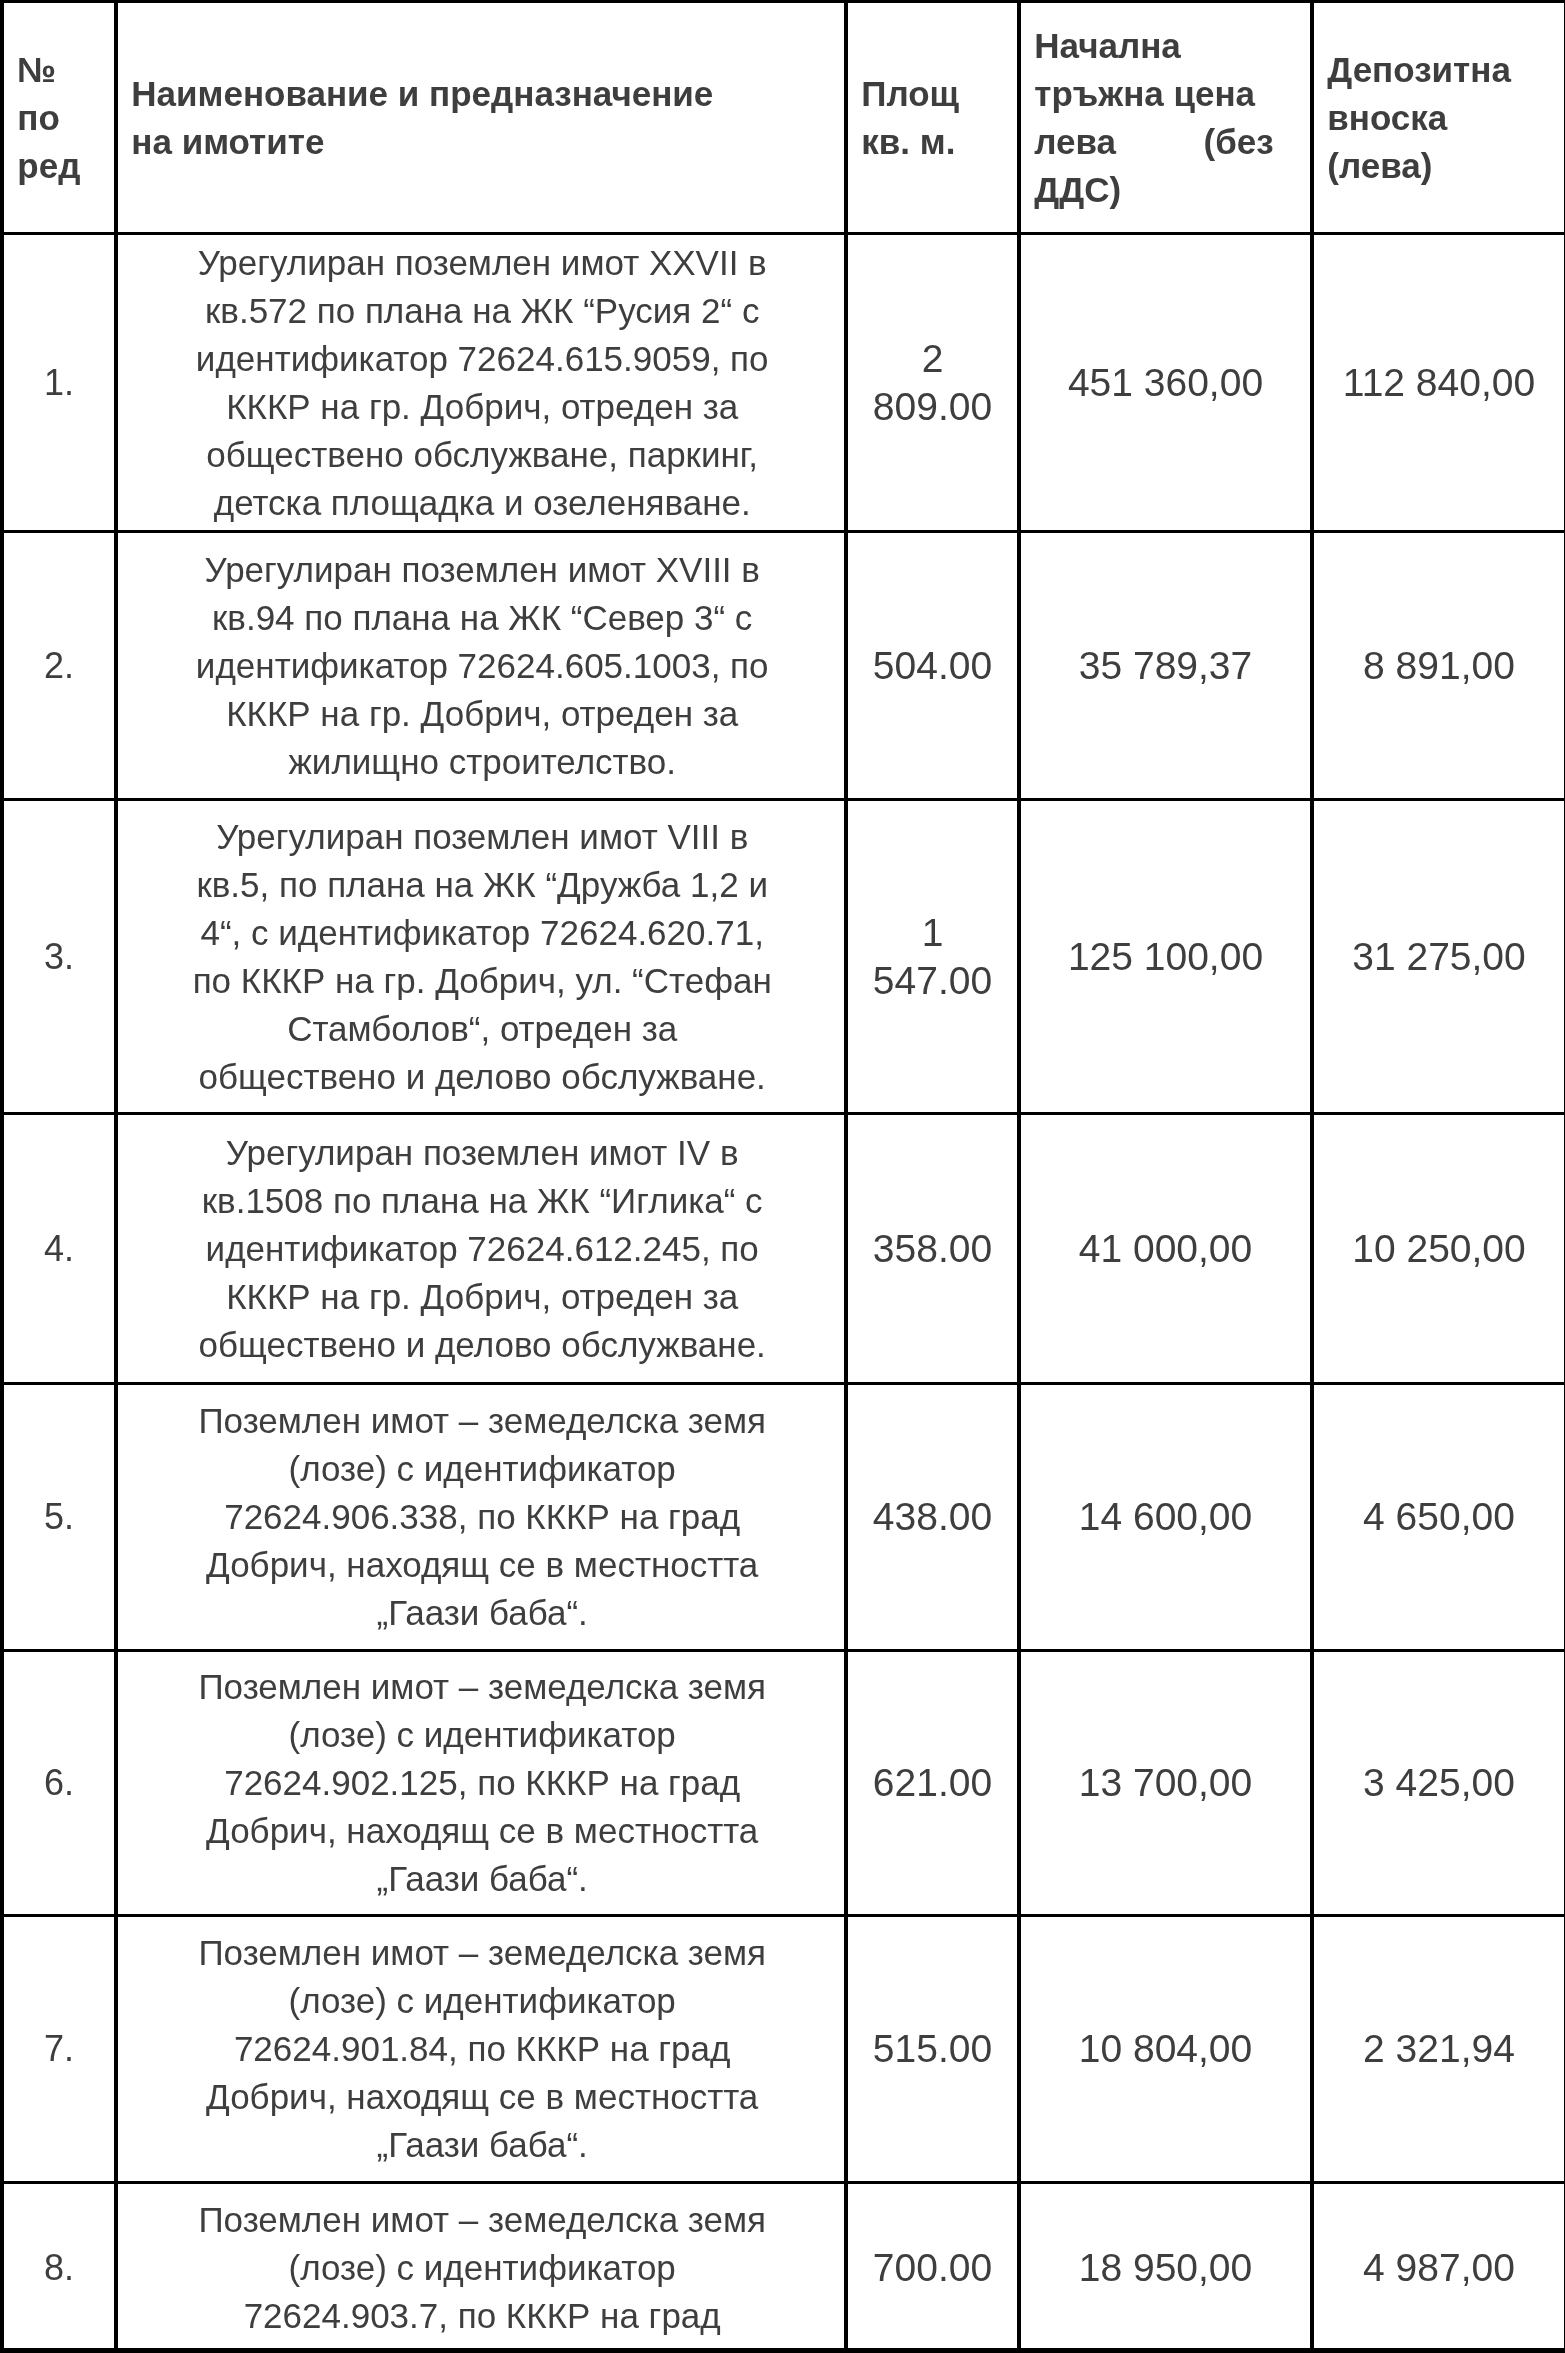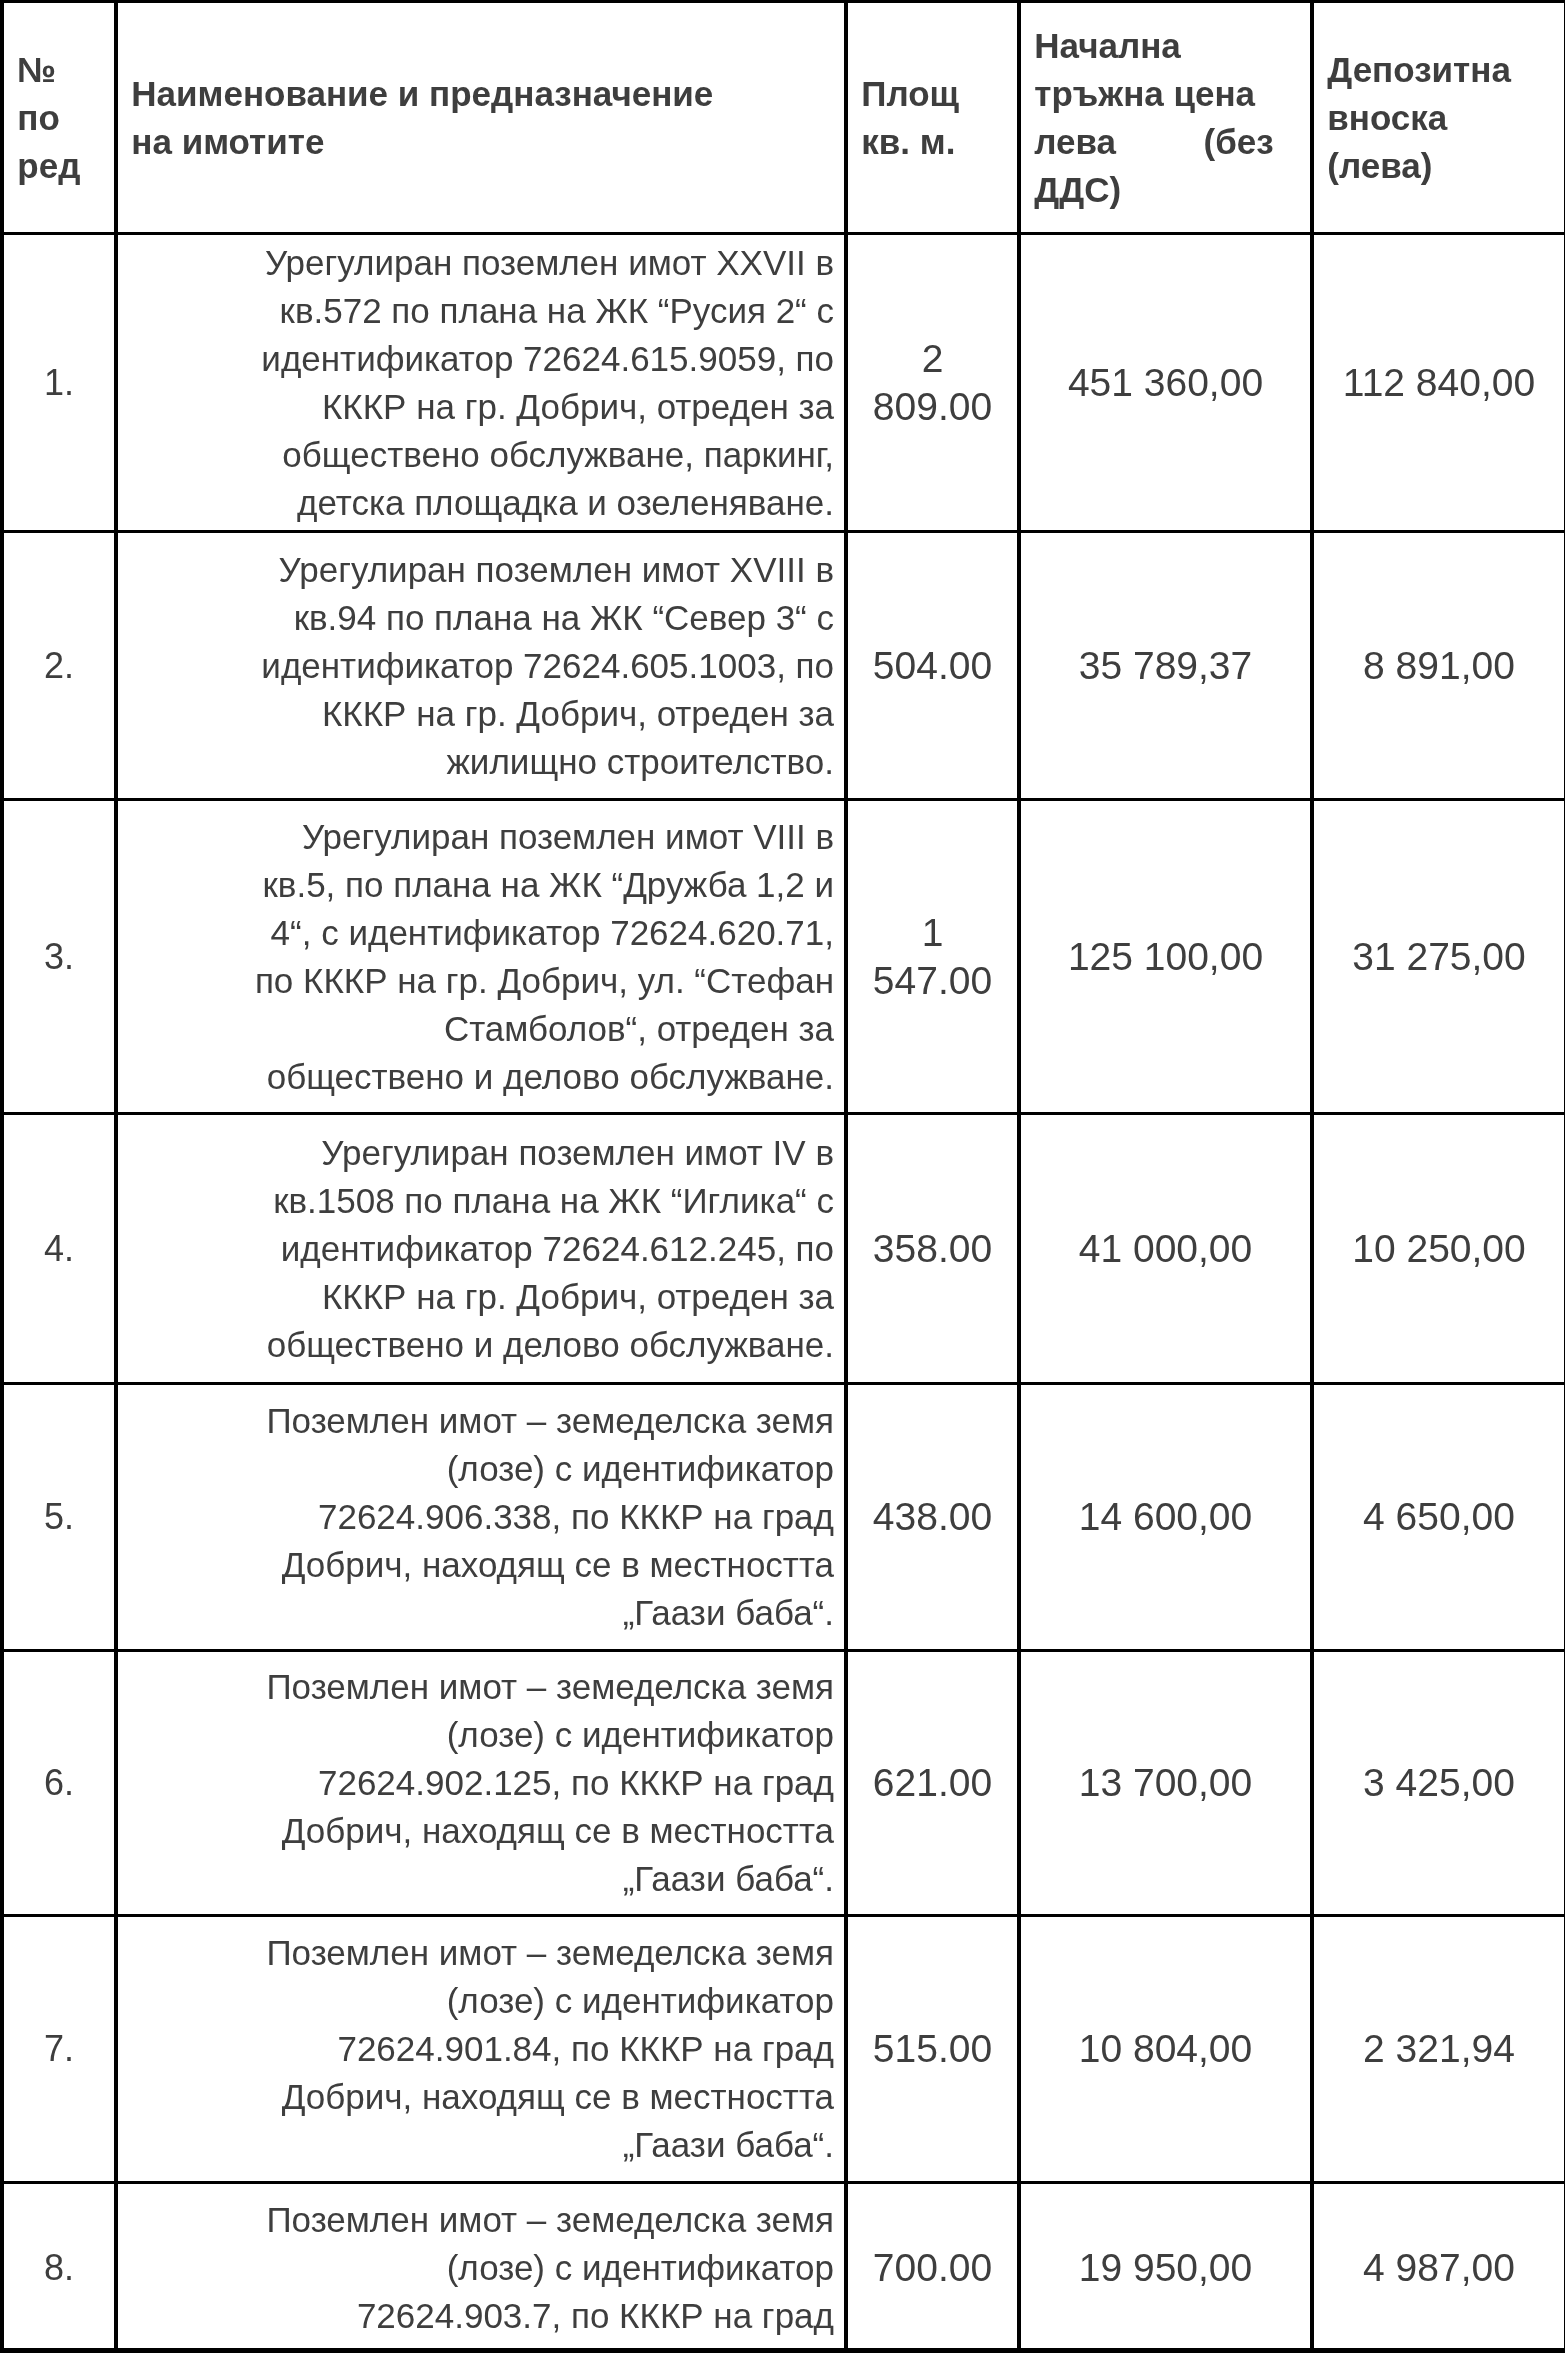--- a/index.html
+++ b/index.html
@@ -35,21 +35,21 @@
     color: #3e3e3e;
   }
   td.num {
     font-size: 36px;
     text-align: center;
     padding: 3.3px;
   }
   td.desc {
     font-size: 35px;
     line-height: 48px;
-    text-align: right;
+    text-align: center;
     white-space: pre-wrap;
     padding: 3.3px 10px 3.3px 12.4px;
   }
   td.val {
     font-size: 39px;
     line-height: 48px;
     text-align: center;
     white-space: pre-line;
     padding: 3.3px 5px;
   }
@@ -182,20 +182,20 @@
         <td class="val">515.00</td>
         <td class="val">10 804,00</td>
         <td class="val">2 321,94</td>
       </tr>
       <tr class="r8">
         <td class="num">8.</td>
         <td class="desc">Поземлен имот – земеделска земя
 (лозе) с идентификатор
 72624.903.7, по КККР на град</td>
         <td class="val">700.00</td>
-        <td class="val">19 950,00</td>
+        <td class="val">18 950,00</td>
         <td class="val">4 987,00</td>
       </tr>
     </tbody>
   </table>
   <div class="bottom-edge"></div>
 </div>
 
 
 </body></html>

